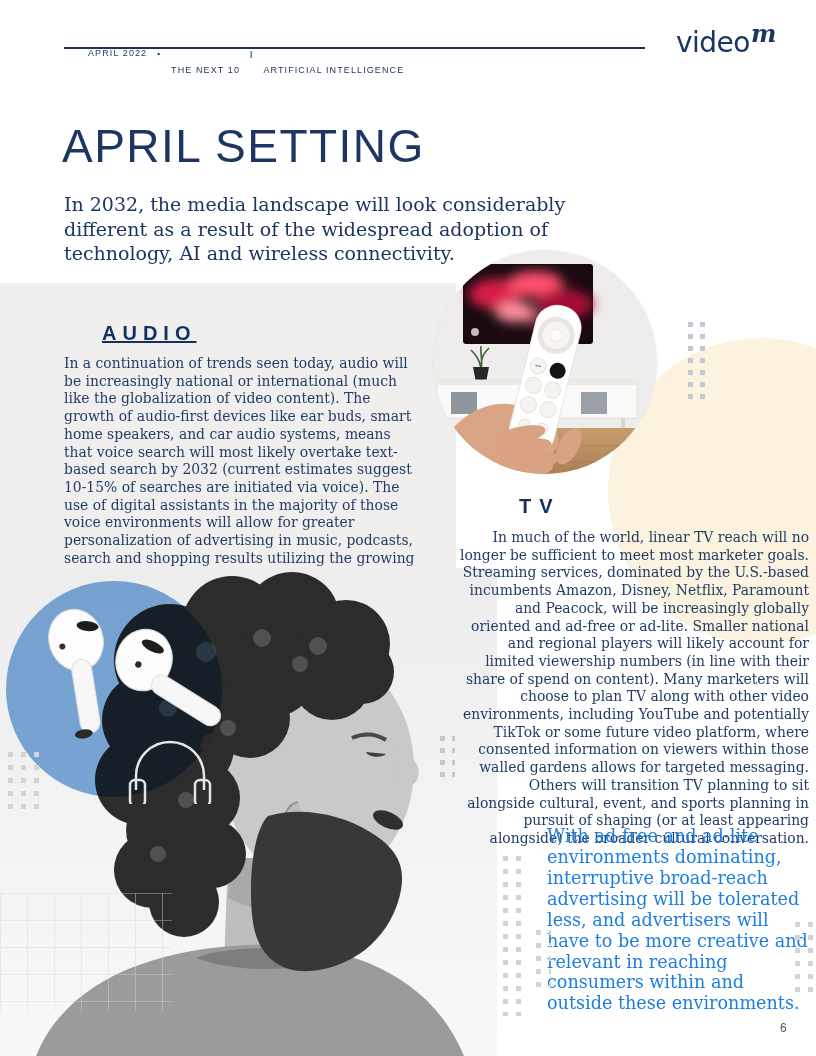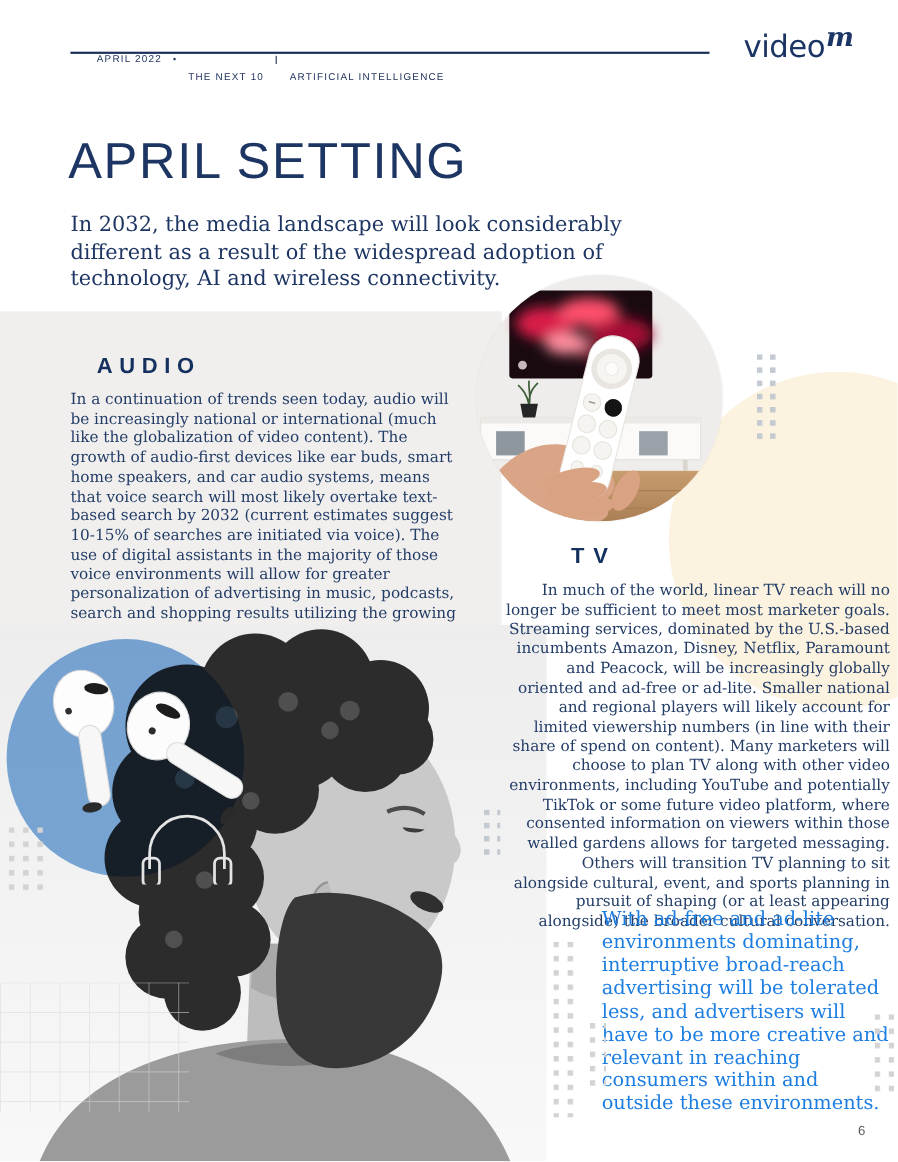--- a/index.html
+++ b/index.html
@@ -29,21 +29,21 @@
   .gray-panel{left:0;top:283px;width:456px;height:286px;background:#f0efee;}
   .cream-circle{left:608px;top:338px;width:306px;height:306px;border-radius:50%;
                 background:#fbf2df;}
   .photo-circle{left:433px;top:250px;width:224px;height:224px;border-radius:50%;
                 overflow:hidden;box-shadow:0 0 0 1px rgba(0,0,0,0.03);}
   .blue-circle{left:6px;top:581px;width:216px;height:216px;border-radius:50%;
                background:#74a7dc;mix-blend-mode:multiply;opacity:.93;}
 
   
   .sec-h{font-size:20px;font-weight:700;letter-spacing:6px;color:#14305f;}
-  .audio-h{left:88px;top:322px;}
+  .audio-h{left:102px;top:322px;text-decoration:underline;}
   .tv-h{left:519px;top:495px;letter-spacing:8px;}
   .body-txt{font-family:"DejaVu Serif",serif;font-size:13.9px;line-height:17.7px;
             color:#223c66;}
   .audio-b{left:64px;top:355px;width:352px;}
   .tv-b{left:459px;top:529px;width:350px;text-align:right;}
   .quote{left:547px;top:826px;width:264px;font-family:"DejaVu Serif",serif;
          font-size:17.6px;line-height:1.19;color:#1d7ee2;}
   .pagenum{left:780px;top:1021px;font-size:12px;color:#595959;}
 
   .dots{position:absolute;}

